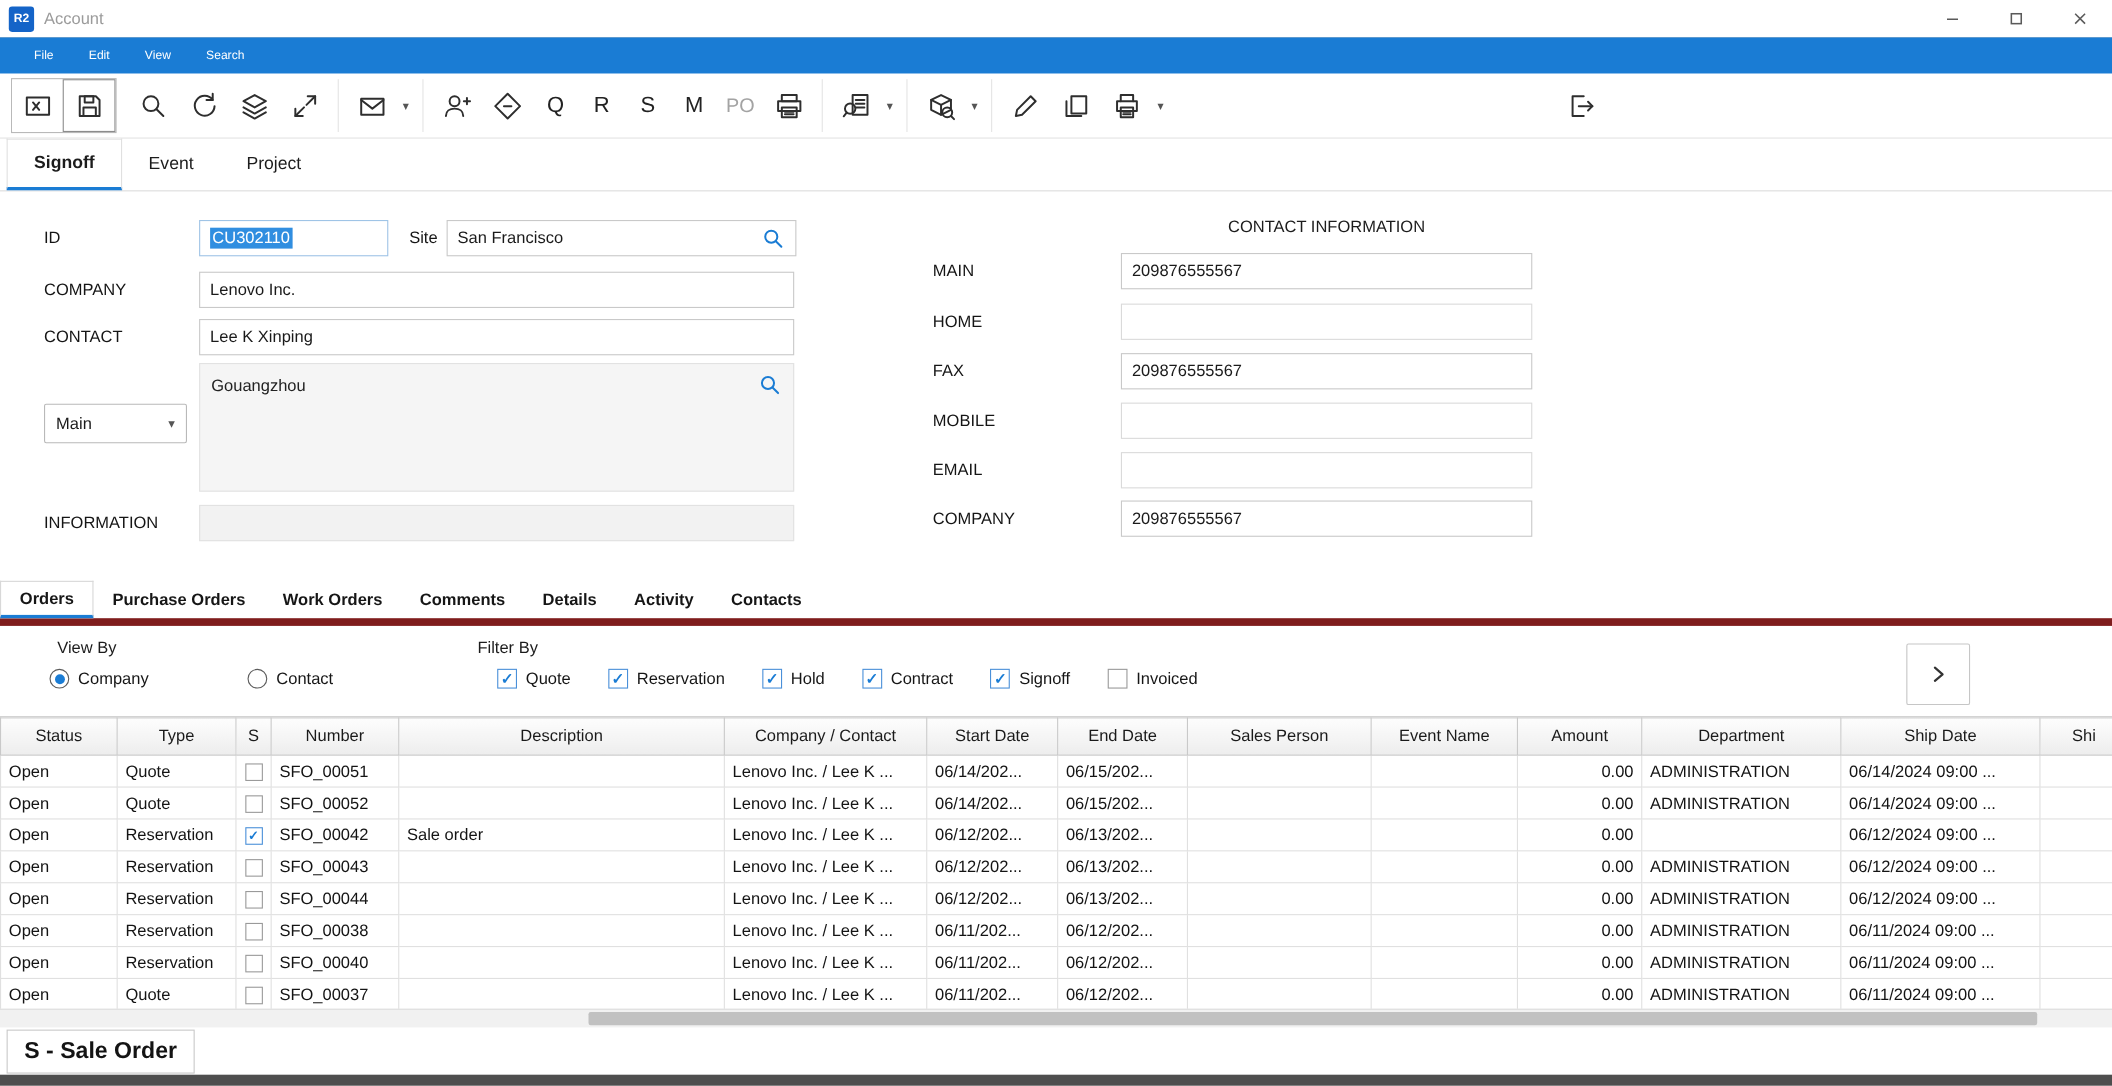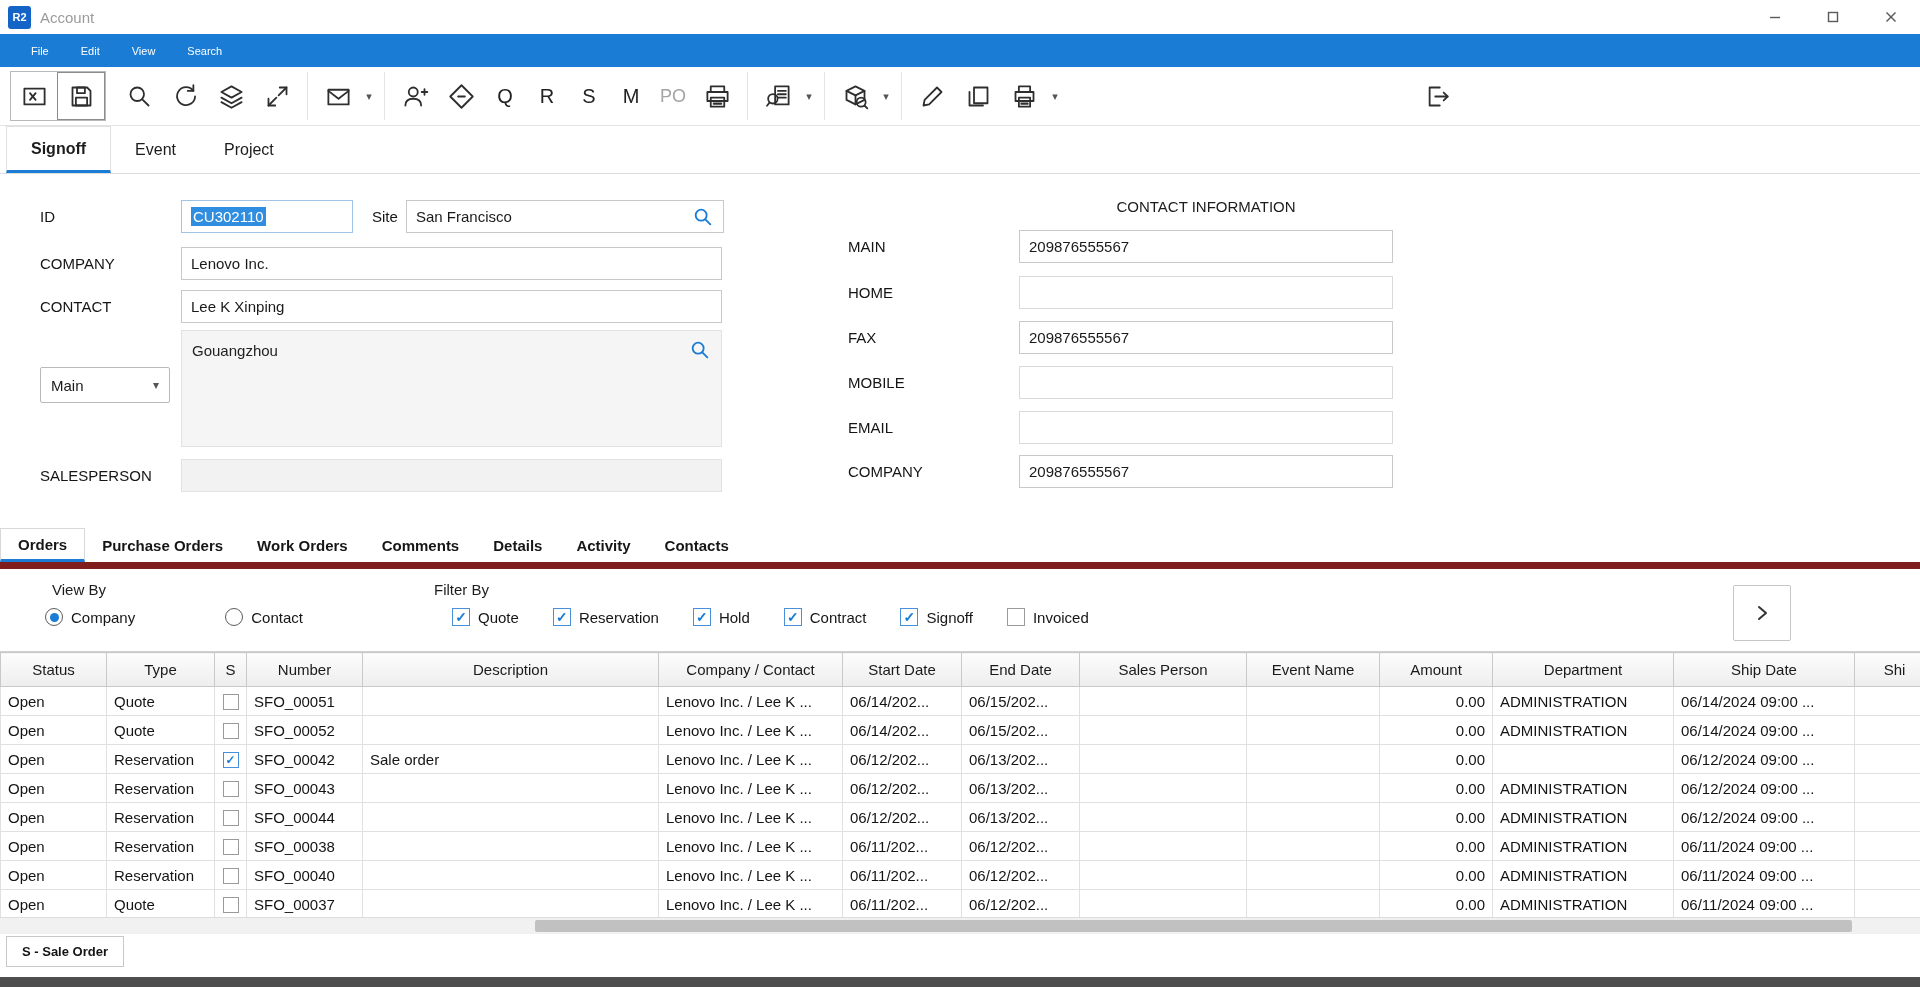--- a/index.html
+++ b/index.html
@@ -85,21 +85,21 @@
   td.c-center{text-align:center;padding:0;}
   td.c-right{text-align:right;}
   .gridcb{width:16px;height:16px;border:1px solid #9a9a9a;background:#fff;box-sizing:border-box;
     display:inline-flex;align-items:center;justify-content:center;font-size:12px;font-weight:bold;color:#1a7cd4;vertical-align:middle;}
   .gridcb.checked{border-color:#4a90d9;}
   
   .hscroll{position:absolute;top:917px;left:0;width:1920px;height:16px;background:#f1f1f1;border-top:1px solid #ddd;}
   .hthumb{position:absolute;left:535px;top:2px;width:1317px;height:12px;background:#c1c1c1;border-radius:2px;}
   
   .legendbox{position:absolute;left:6px;top:936px;padding:7px 15px;border:1px solid #c9c9c9;background:#fff;
-    font-size:13px;font-weight:bold;color:#141414;}
+    font-size:21px;font-weight:bold;color:#141414;}
   .bottombar{position:absolute;left:0;top:977px;width:1920px;height:10px;background:#4e4e4e;}
 </style>
 </head>
 <body>
 
 <div class="titlebar">
   <div class="applogo">R2</div>
   <div class="wintitle">Account</div>
   <div class="wincontrols">
     <div class="winbtn">
@@ -302,21 +302,21 @@
 <div class="addrbox">
   <div>Gouangzhou</div>
   <span class="searchglyph addr-search">
     <svg viewBox="0 0 24 24">
         <circle cx="10" cy="10" r="6"></circle>
         <line x1="14.5" y1="14.5" x2="20" y2="20"></line>
       </svg>
   </span>
 </div>
 
-<div class="flabel" style="left:40px;top:467px;">SALESPERSON</div>
+<div class="flabel" style="left:40px;top:467px;">INFORMATION</div>
 <div class="field readonly" style="left:181px;top:459px;width:541px;">
   <span></span>
 </div>
 
 <div class="ciheading">CONTACT INFORMATION</div>
 
 <div class="flabel" style="left:848px;top:238px;">MAIN</div>
 <div class="field" style="left:1019px;top:230px;width:374px;">
   <span>209876555567</span>
 </div>

